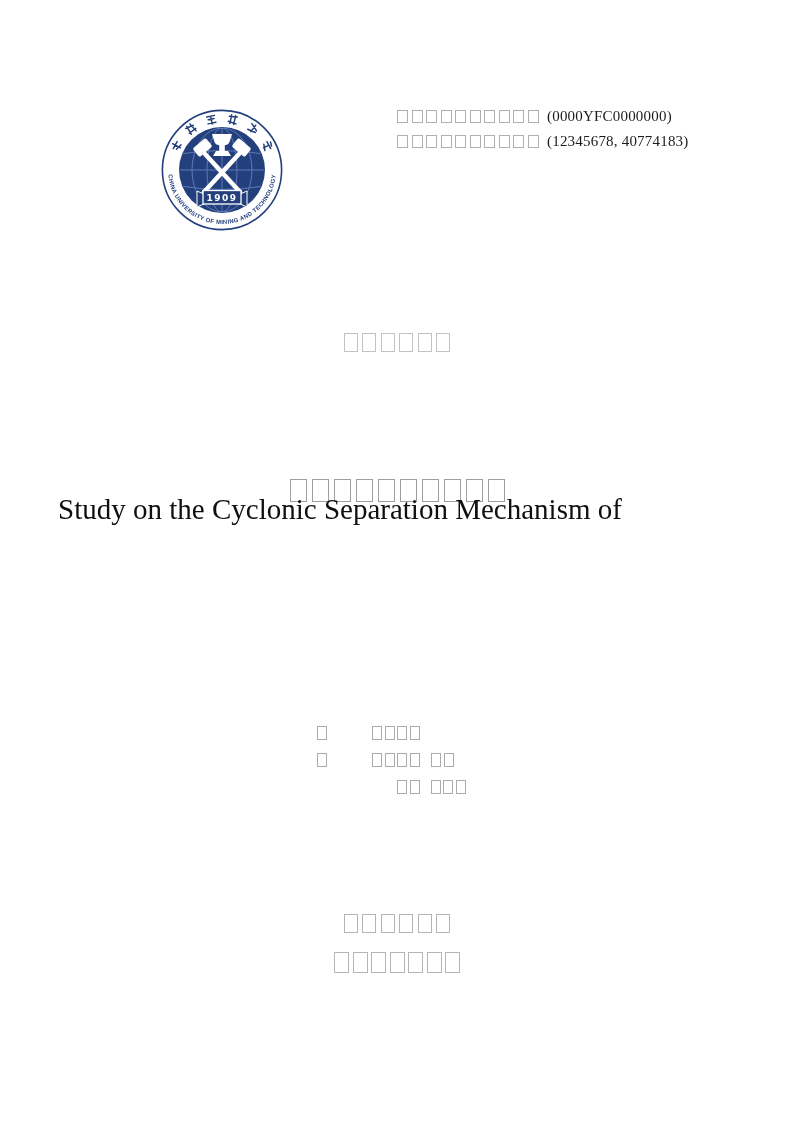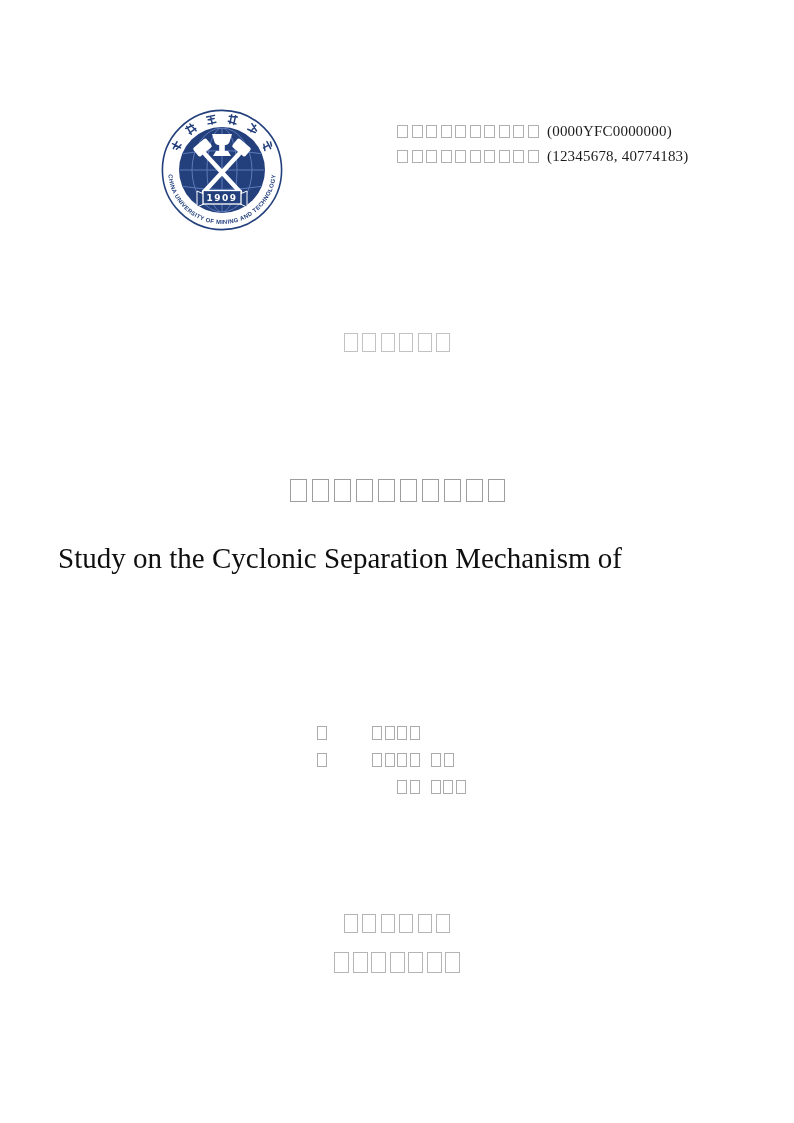--- a/index.html
+++ b/index.html
@@ -10,42 +10,42 @@
   
   .tofu{
     display:inline-block;box-sizing:border-box;
     width:var(--bw,12px);height:var(--bh,16px);
     border:1px solid var(--bc,#b3b3b3);
     margin-right:var(--bg,3px);
     background:transparent;flex:none;
   }
   .box-group{display:inline-flex;align-items:center;flex:none;}
   
-  .funding{position:absolute;left:397px;top:119px;}
+  .funding{position:absolute;left:397px;top:104px;}
   .funding-line{
     display:flex;align-items:center;height:25px;white-space:nowrap;
     --bw:11px;--bh:13px;--bg:3.5px;--bc:#b0b0b0;
   }
   .funding-code{
     margin-left:5px;font-size:15px;color:#1c1c1c;letter-spacing:.2px;
     font-family:"Liberation Serif",serif;
   }
   
   .logo{position:absolute;left:161px;top:109px;width:122px;height:122px;}
   
   .center-row{position:absolute;left:0;width:794px;display:flex;justify-content:center;align-items:center;}
   .degree-row{top:333px;--bw:14px;--bh:19px;--bg:4.5px;--bc:#c2c2c2;}
   .degree-row .tofu:last-child,.cn-title-row .tofu:last-child,
   .footer-row-1 .tofu:last-child,.footer-row-2 .tofu:last-child{margin-right:0;}
   .cn-title-row{top:479px;--bw:17px;--bh:23px;--bg:5px;--bc:#9e9e9e;}
   .footer-row-1{top:914px;--bw:14px;--bh:19px;--bg:4.5px;--bc:#b5b5b5;}
   .footer-row-2{top:952px;--bw:15px;--bh:21px;--bg:3.5px;--bc:#b5b5b5;}
   
   .en-title{
-    position:absolute;left:0;top:538px;width:680px;text-align:center;
+    position:absolute;left:0;top:489px;width:680px;text-align:center;
     font-size:29px;line-height:40px;color:#0f0f0f;
     font-family:"Liberation Serif",serif;
   }
   .en-title-line{display:block;}
   
   .author-block{position:absolute;left:317px;top:725px;}
   .author-row{
     display:flex;align-items:center;height:15px;margin-bottom:12px;
     --bw:10px;--bh:14px;--bg:2.8px;--bc:#ababab;
   }

